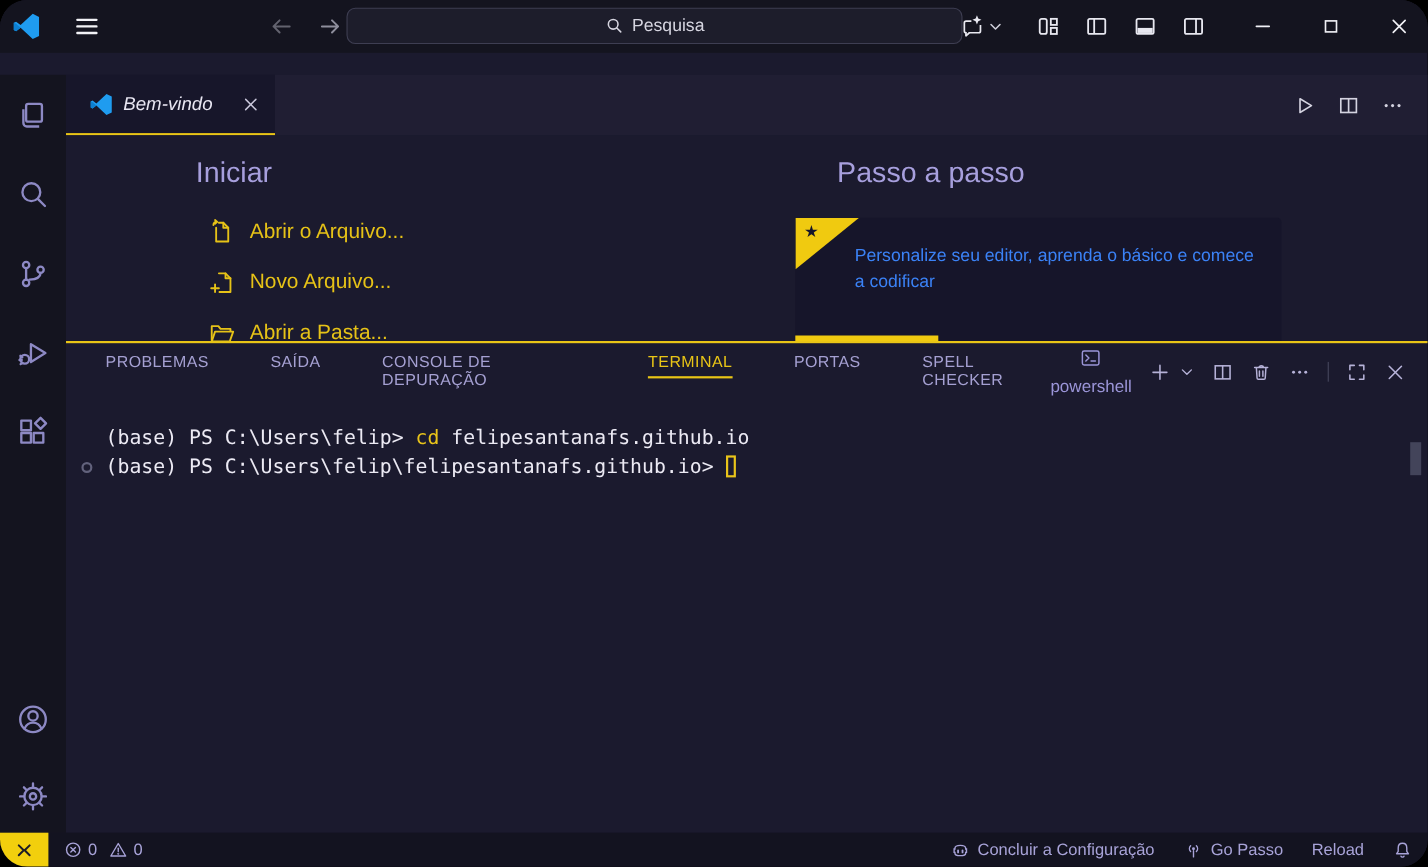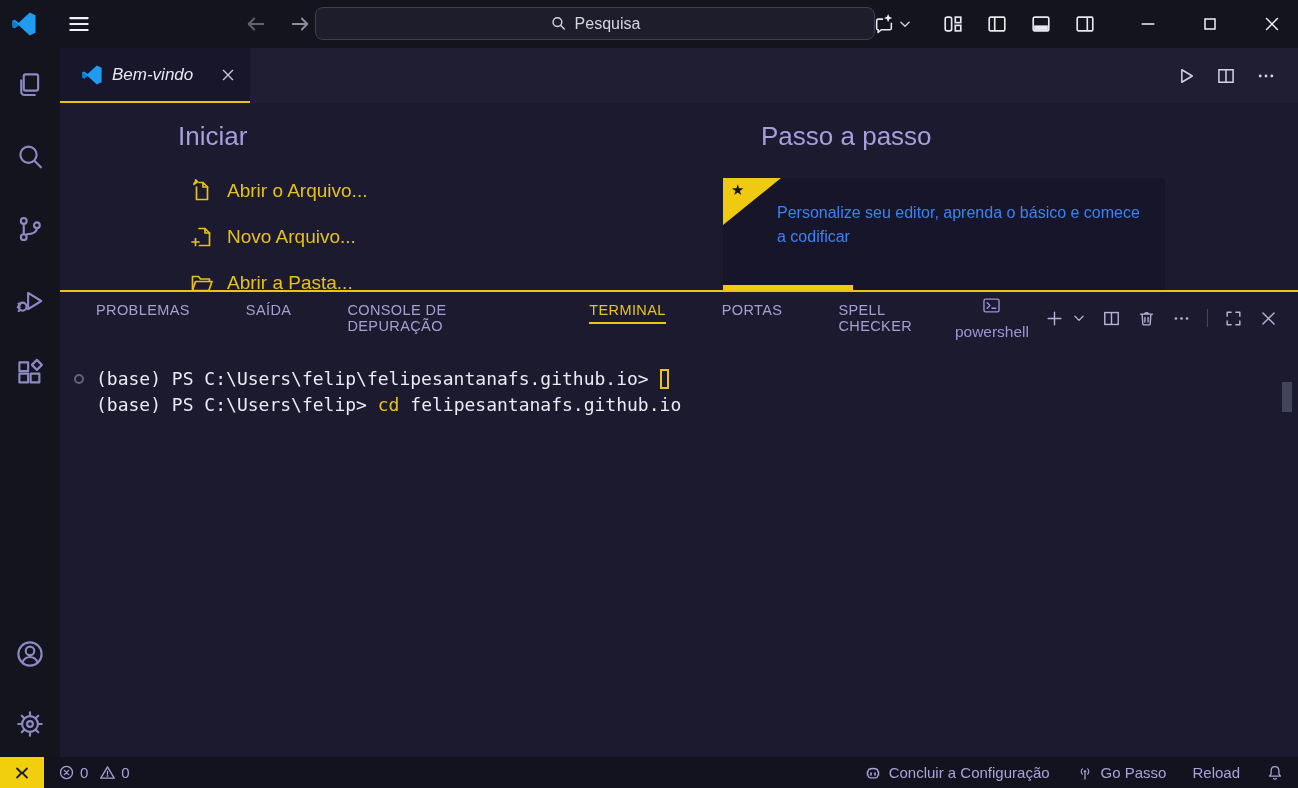--- a/index.html
+++ b/index.html
@@ -1,18 +1,18 @@
 <!DOCTYPE html>
 <html><head>
 <meta charset="utf-8">
 <style>
   * { box-sizing: border-box; margin: 0; padding: 0; }
   html,body { background:#000; }
   body { font-family:"Liberation Sans", sans-serif; }
-  .window { position:relative; width:1298px; height:788px; background:#1b1a2e; overflow:hidden; display:flex; flex-direction:column; }
+  .window { position:relative; width:1298px; height:788px; background:#1b1a2e; overflow:hidden; display:flex; flex-direction:column;border-radius:25px; }
 
   
   .titlebar { position:relative; height:48px; flex:0 0 48px; background:#14141f; }
   .tb-left { position:absolute; left:0; top:0; height:48px; display:flex; align-items:center; }
   .tb-logo { margin-left:12px; width:24px; height:24px; }
   .tb-menu { margin-left:30px; color:#f2f2f6; cursor:pointer; }
   .tb-nav { position:absolute; left:245px; top:0; height:48px; display:flex; align-items:center; gap:22px; }
   .nav-ic { width:22px; height:22px; }
   .nav-back { color:#63636f; }
   .nav-fwd { color:#8e8e9c; }
@@ -21,21 +21,21 @@
   .tb-right { position:absolute; right:0; top:0; height:48px; display:flex; align-items:center; padding-right:16px; }
   .tb-right .ic { width:22px; height:22px; color:#e8e8f0; display:block; }
   .tb-btn { display:flex; align-items:center; margin-left:22px; cursor:pointer; }
   .tb-btn.first { margin-left:0; }
   .tb-btn .chev { width:14px; height:14px; margin-left:3px; color:#cfcfda; }
   .tb-btn.gap { margin-left:30px; }
   .winctl { margin-left:42px; cursor:pointer; }
   .winctl .ic { width:20px; height:20px; color:#f0f0f5; }
 
   
-  .bodyrow { flex:1; display:flex; min-height:0; }
+  .bodyrow { flex:1; display:flex; min-height:0;margin-top:20px; }
   .activitybar { width:60px; flex:0 0 60px; background:#14141f; display:flex; flex-direction:column; align-items:center; padding-top:22px; padding-bottom:14px; }
   .ab-ic { width:30px; height:30px; color:#8d89c4; margin-bottom:42px; cursor:pointer; }
   .ab-ic.push { margin-top:auto; margin-bottom:0; }
   .ab-ic.last { margin-top:40px; margin-bottom:4px; }
 
   .main { flex:1; display:flex; flex-direction:column; min-width:0; }
 
   
   .tabbar { height:55px; flex:0 0 55px; background:#201e33; display:flex; align-items:stretch; position:relative; }
   .tab { width:190px; background:#17162a; border-bottom:2px solid #e9c516; display:flex; align-items:center; padding:0 14px 0 22px; gap:10px; cursor:pointer; }
@@ -325,22 +325,22 @@
             <svg class="ic" viewBox="0 0 24 24" fill="none" stroke="currentColor" stroke-width="1.8" stroke-linecap="round" stroke-linejoin="round">
                 <path d="M4 9V4h5M15 4h5v5M20 15v5h-5M9 20H4v-5"></path>
               </svg>
             <svg class="ic" viewBox="0 0 24 24" fill="none" stroke="currentColor" stroke-width="1.8" stroke-linecap="round">
                 <path d="M5 5l14 14M19 5L5 19"></path>
               </svg>
           </div>
         </div>
 
         <div class="terminal">
+          <div class="term-line"><span>(base) PS C:\Users\felip&gt; </span><span class="term-cmd">cd</span><span> felipesantanafs.github.io</span></div>
           <div class="term-line"><span class="cmd-ring"></span><span>(base) PS C:\Users\felip\felipesantanafs.github.io&gt; </span><span class="cursor"></span></div>
-          <div class="term-line"><span>(base) PS C:\Users\felip&gt; </span><span class="term-cmd">cd</span><span> felipesantanafs.github.io</span></div>
           <div class="scroll-thumb"></div>
         </div>
       </div>
 
     </div>
   </div>
 
   <div class="statusbar">
     <div class="remote-box">
       <svg viewBox="0 0 20 20" fill="none" stroke="currentColor" stroke-width="2" stroke-linecap="round" stroke-linejoin="round">

